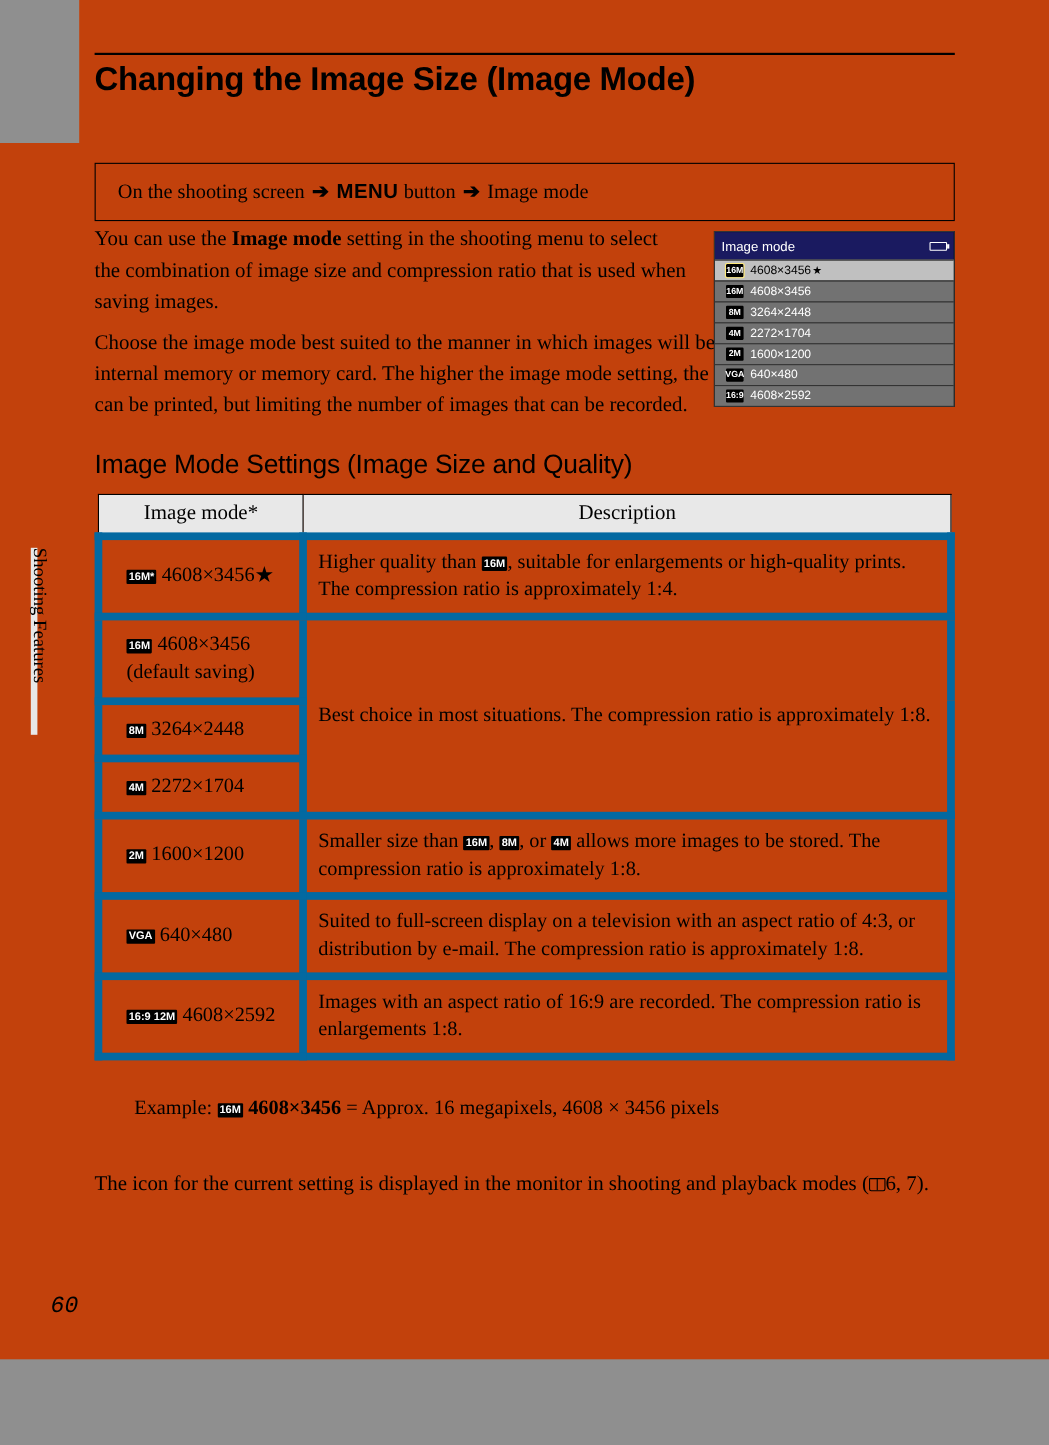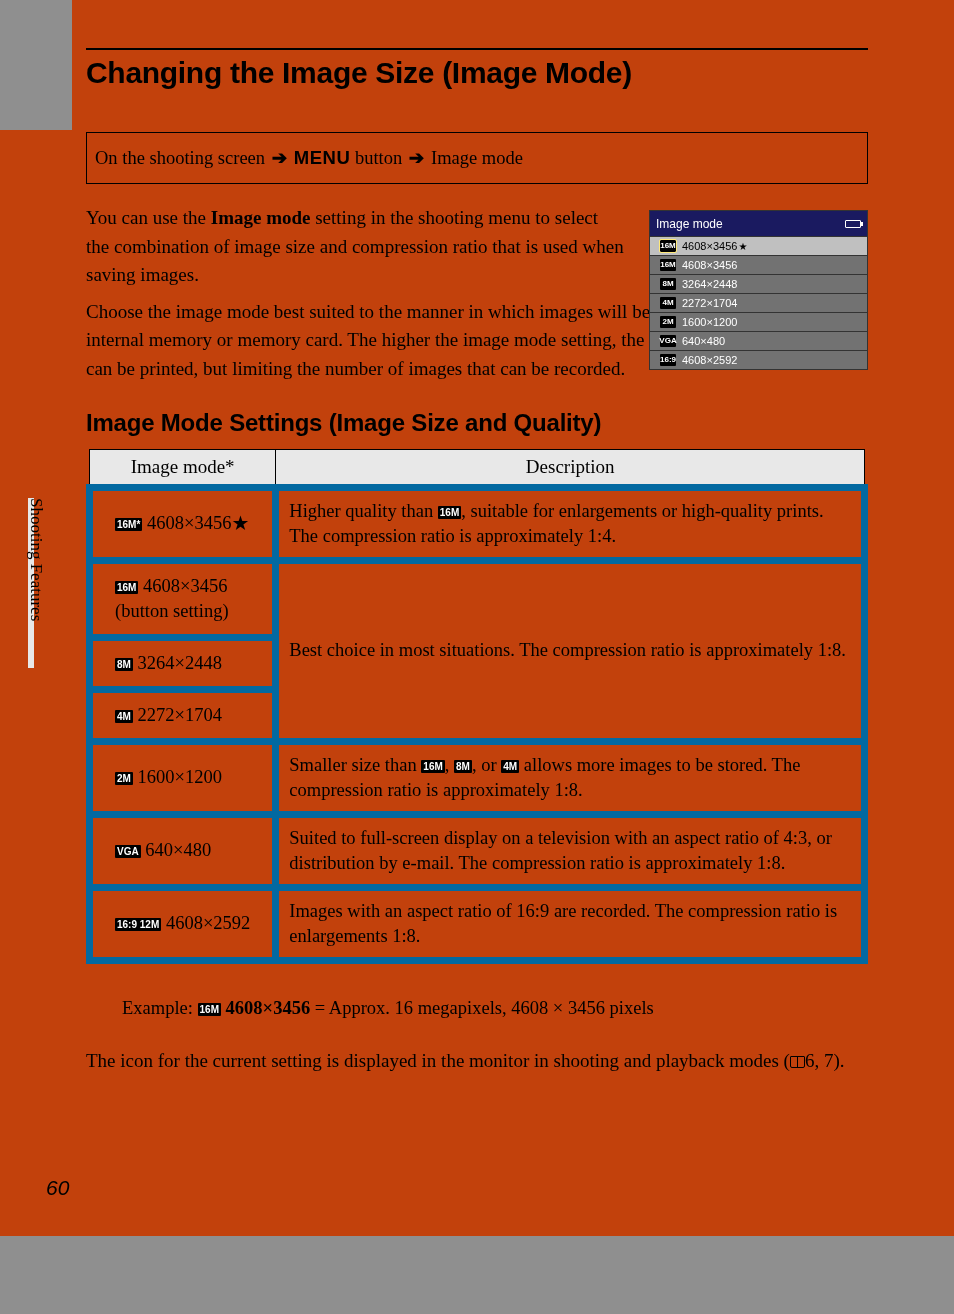--- a/index.html
+++ b/index.html
@@ -1,56 +1,56 @@
 <!DOCTYPE html>
 <html><head>
 <meta charset="utf-8">
 <style>
   * { margin:0; padding:0; box-sizing:border-box; }
   body { background:#8f8f8f; font-family: Georgia, 'Times New Roman', serif; color:#000; }
   .page { width:954px; height:1236px; background:#c2410c; margin:0 auto; position:relative; }
   .corner { position:absolute; top:0; left:0; width:72px; height:130px; background:#8f8f8f; }
   .title-rule { position:absolute; top:48px; left:86px; right:86px; height:2px; background:#000; }
   .title { position:absolute; top:56px; left:86px; right:86px; font-weight:bold; font-size:30px; font-family:Arial, Helvetica, sans-serif; letter-spacing:-.3px; }
-  .breadcrumb { position:absolute; top:132px; left:86px; right:86px; border:1px solid #000; padding:14px 8px; font-size:18.5px; }
+  .breadcrumb { position:absolute; top:148px; left:86px; right:86px; border:1px solid #000; padding:14px 20px; font-size:18.5px; }
   .breadcrumb .arrow { font-weight:bold; display:inline-block; margin:0 2px; }
   .breadcrumb .menu { font-family:Arial, sans-serif; font-weight:bold; letter-spacing:.5px; }
   .body-area { position:absolute; top:196px; left:86px; right:86px; }
   .intro { font-size:19px; line-height:1.5; }
   .intro p { margin-top:8px; }
   .intro .wrap1 { width:538px; }
   .intro .wrap2 { width:538px; }
   .screenshot { position:absolute; right:0; top:14px; width:219px; border:1px solid #333; background:#000; font-family:Arial, sans-serif; }
   .screenshot .hdr { background:#1a1a60; color:#fff; font-size:12px; padding:4px 6px 3px; display:flex; justify-content:space-between; align-items:center; }
   .screenshot .hdr .batt { width:16px; height:8px; border:1px solid #fff; border-radius:1px; position:relative; }
   .screenshot .hdr .batt::after { content:''; position:absolute; right:-3px; top:1px; width:2px; height:4px; background:#fff; }
   .screenshot .row { display:flex; align-items:center; background:#727272; border-top:1px solid #333; height:19px; }
   .screenshot .row.sel { background:#c0c0c0; }
   .screenshot .row .icon { width:16px; height:12px; background:#000; color:#fff; font-size:8px; font-weight:bold; display:flex; align-items:center; justify-content:center; margin:0 6px 0 10px; border-radius:1px; }
   .screenshot .row.sel .icon { outline:1px solid #ffe97a; }
   .screenshot .row .txt { color:#fff; font-size:11px; }
   .screenshot .row.sel .txt { color:#000; }
   .screenshot .row .star { color:#000; font-size:10px; margin-left:1px; }
-  .subhead { font-weight:bold; font-size:24px; font-family:Arial, Helvetica, sans-serif; margin:26px 0 12px; letter-spacing:-.2px; }
+  .subhead { font-weight:normal; font-size:24px; font-family:Arial, Helvetica, sans-serif; margin:26px 0 12px; letter-spacing:-.2px; }
   table.modes { width:100%; border-collapse:collapse; font-size:18.5px; }
   table.modes th { border:1px solid #000; background:#e8e8e8; font-weight:normal; padding:6px 10px; font-size:19px; }
   table.modes td { border:7px solid #0369a1; padding:8px 10px; vertical-align:middle; line-height:1.35; }
   table.modes td.mode { padding:10px 22px; white-space:nowrap; }
   .ic { display:inline-block; background:#000; color:#fff; font-family:Arial, sans-serif; font-size:10px; font-weight:bold; padding:1px 2px; border-radius:1px; vertical-align:1px; line-height:1.1; min-width:16px; text-align:center; }
   .ic.wide { font-size:10px; min-width:18px; }
   .star-big { font-size:20px; vertical-align:-1px; }
   .footnote { font-size:18.5px; line-height:1.4; margin-top:6px; padding-left:18px; text-indent:-18px; }
   .footnote .ex { padding-left:18px; text-indent:0; display:block; }
-  .closing { font-size:19px; line-height:1.5; margin-top:26px; }
+  .closing { font-size:19px; line-height:1.5; margin-top:42px; }
   .book-icon { display:inline-block; width:15px; height:12px; border:1.3px solid #000; border-bottom-width:1.5px; border-radius:1px 1px 2px 2px; vertical-align:-1px; position:relative; }
   .book-icon::before { content:''; position:absolute; left:50%; top:0; bottom:0; width:1px; background:#000; }
   .sidebar { position:absolute; left:28px; top:498px; width:26px; height:180px; }
   .sidebar .txt { transform:rotate(90deg); transform-origin:left top; font-size:17px; white-space:nowrap; position:absolute; left:18px; top:0; font-family:Georgia, serif; }
   .sidebar .bar { position:absolute; left:0; top:0; width:6px; height:170px; background:#e8e8e8; }
-  .pgnum { position:absolute; left:46px; bottom:36px; font-size:21px; font-style:italic; font-family:Liberation Sans, sans-serif; }
+  .pgnum { position:absolute; left:46px; bottom:36px; font-size:21px; font-style:italic; font-family:Liberation Mono, monospace; }
 </style>
 </head>
 <body>
 
 <div class="page">
   <div class="corner"></div>
   <div class="title-rule"></div>
   <h1 class="title">Changing the Image Size (Image Mode)</h1>
 
   <div class="breadcrumb">
@@ -114,21 +114,21 @@
       <tbody>
           <tr>
         <th style="width:177px">Image mode*</th>
         <th>Description</th>
       </tr>
       <tr>
         <td class="mode"><span class="ic">16M*</span> <span>4608×3456</span><span class="star-big">★</span></td>
         <td><span>Higher quality than </span><span class="ic">16M</span><span>, suitable for enlargements or high-quality prints. The compression ratio is approximately 1:4.</span></td>
       </tr>
       <tr>
-        <td class="mode"><span class="ic">16M</span> <span>4608×3456</span><br><span>(button setting)</span></td>
+        <td class="mode"><span class="ic">16M</span> <span>4608×3456</span><br><span>(default saving)</span></td>
         <td rowspan="3">Best choice in most situations. The compression ratio is approximately 1:8.</td>
       </tr>
       <tr>
         <td class="mode"><span class="ic">8M</span> <span>3264×2448</span></td>
       </tr>
       <tr>
         <td class="mode"><span class="ic">4M</span> <span>2272×1704</span></td>
       </tr>
       <tr>
         <td class="mode"><span class="ic">2M</span> <span>1600×1200</span></td>

